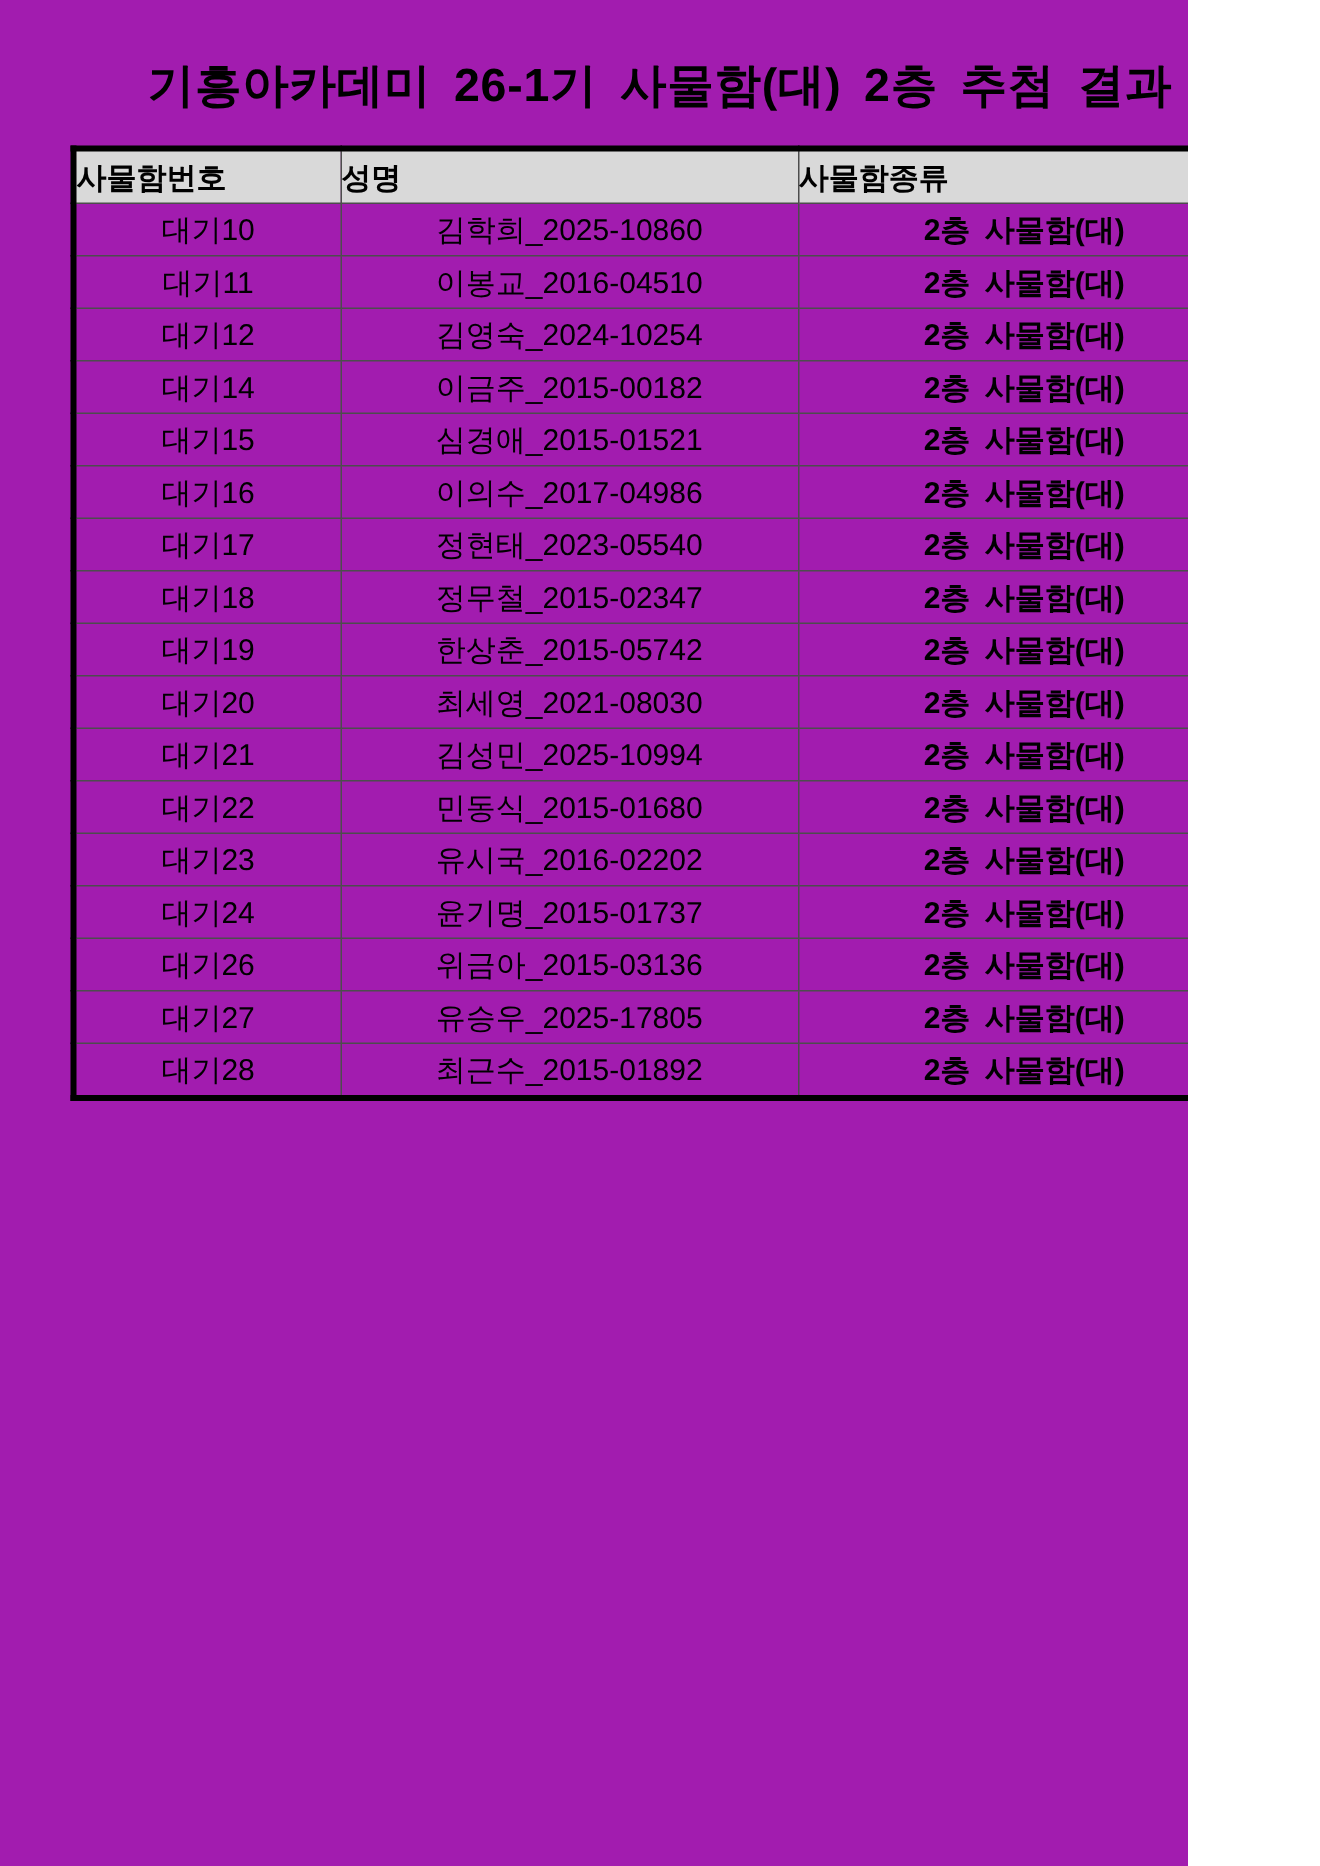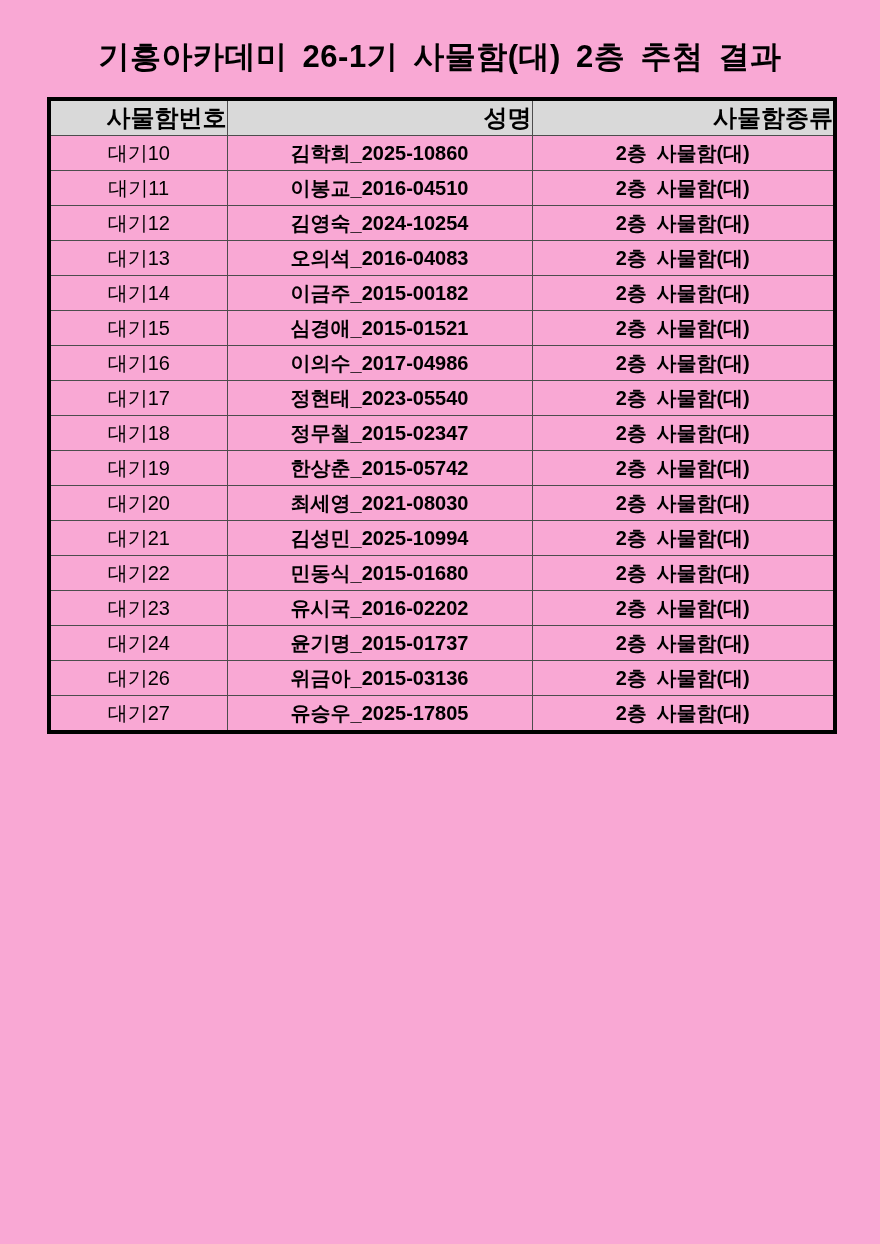--- a/index.html
+++ b/index.html
@@ -3,23 +3,23 @@
 <meta charset="utf-8">
 <style>
   html, body {
     margin: 0;
     padding: 0;
     background: #ffffff;
     font-family: "Liberation Sans", "DejaVu Sans", sans-serif;
   }
   .page {
     position: relative;
-    width: 880px;
+    width: 792px;
     height: 1244px;
-    background: #f9a8d4;
+    background: #a21caf;
     overflow: hidden;
   }
   .doc-title {
     position: absolute;
     top: 36px;
     left: 0;
     width: 880px;
     text-align: center;
     font-size: 31px;
     font-weight: bold;
@@ -36,38 +36,38 @@
     table-layout: fixed;
     border: 4px solid #000000;
   }
   table.locker-table col.c1 { width: 178px; }
   table.locker-table col.c2 { width: 305px; }
   table.locker-table col.c3 { width: 303px; }
   table.locker-table th {
     background: #d9d9d9;
     border: 1px solid #4d4d4d;
     height: 34px;
-    font-size: 24px;
+    font-size: 20px;
     font-weight: bold;
     color: #000000;
-    text-align: right;
+    text-align: left;
     padding: 0;
   }
   table.locker-table td {
     border: 1px solid #4d4d4d;
     height: 34px;
     font-size: 20px;
     color: #000000;
     text-align: center;
     padding: 0;
     white-space: nowrap;
     overflow: hidden;
   }
   table.locker-table td.cell-locker { font-weight: normal; }
-  table.locker-table td.cell-name   { font-weight: bold; }
+  table.locker-table td.cell-name   { font-weight: normal; }
   table.locker-table td.cell-type   { font-weight: bold; word-spacing: 4px; }
 </style>
 </head>
 <body>
 
 <div class="page">
 
   <div class="doc-title">기흥아카데미 26-1기 사물함(대) 2층 추첨 결과</div>
 
   <table class="locker-table">
@@ -90,25 +90,20 @@
           <td class="cell-type">2층 사물함(대)</td>
         </tr>
         <tr>
           <td class="cell-locker">대기11</td>
           <td class="cell-name">이봉교_2016-04510</td>
           <td class="cell-type">2층 사물함(대)</td>
         </tr>
         <tr>
           <td class="cell-locker">대기12</td>
           <td class="cell-name">김영숙_2024-10254</td>
-          <td class="cell-type">2층 사물함(대)</td>
-        </tr>
-        <tr>
-          <td class="cell-locker">대기13</td>
-          <td class="cell-name">오의석_2016-04083</td>
           <td class="cell-type">2층 사물함(대)</td>
         </tr>
         <tr>
           <td class="cell-locker">대기14</td>
           <td class="cell-name">이금주_2015-00182</td>
           <td class="cell-type">2층 사물함(대)</td>
         </tr>
         <tr>
           <td class="cell-locker">대기15</td>
           <td class="cell-name">심경애_2015-01521</td>
@@ -162,16 +157,21 @@
         <tr>
           <td class="cell-locker">대기26</td>
           <td class="cell-name">위금아_2015-03136</td>
           <td class="cell-type">2층 사물함(대)</td>
         </tr>
         <tr>
           <td class="cell-locker">대기27</td>
           <td class="cell-name">유승우_2025-17805</td>
           <td class="cell-type">2층 사물함(대)</td>
         </tr>
+        <tr>
+          <td class="cell-locker">대기28</td>
+          <td class="cell-name">최근수_2015-01892</td>
+          <td class="cell-type">2층 사물함(대)</td>
+        </tr>
       </tbody>
   </table>
 
 </div>
 
 </body></html>

